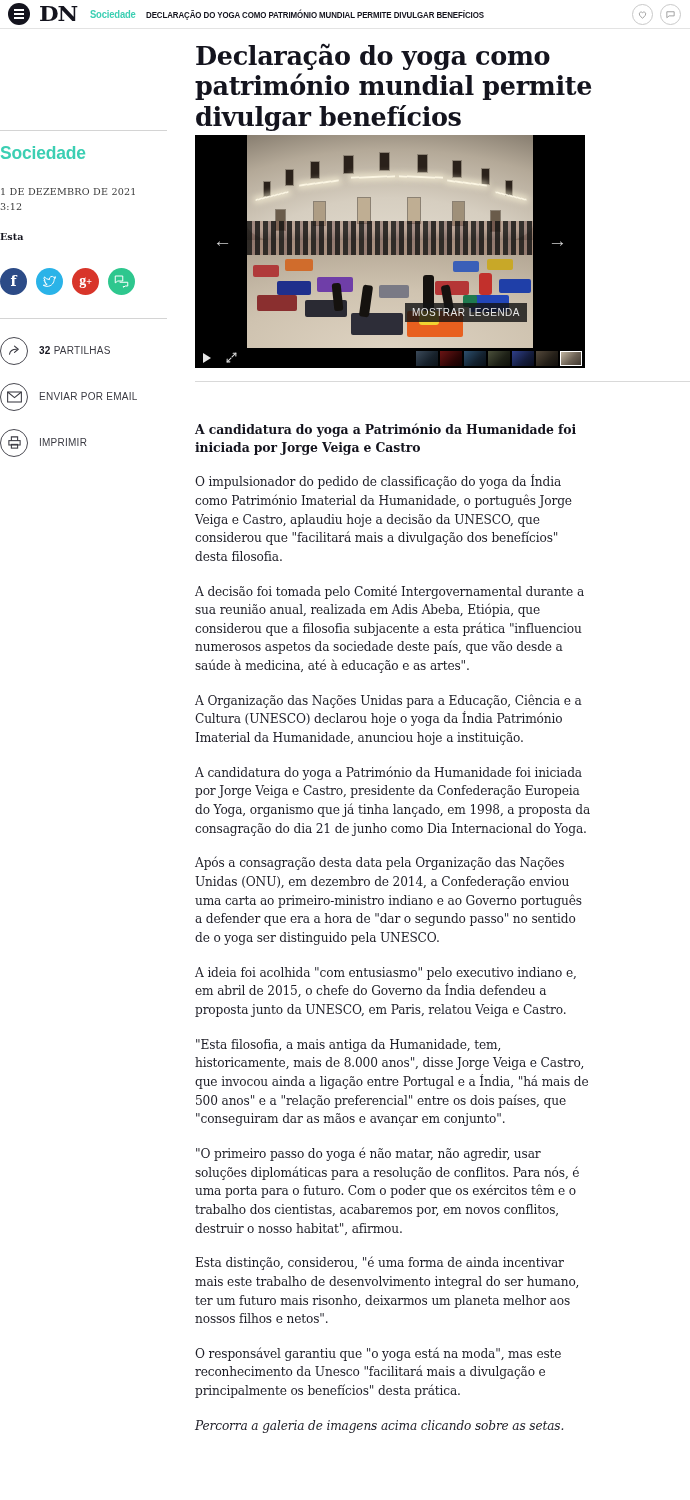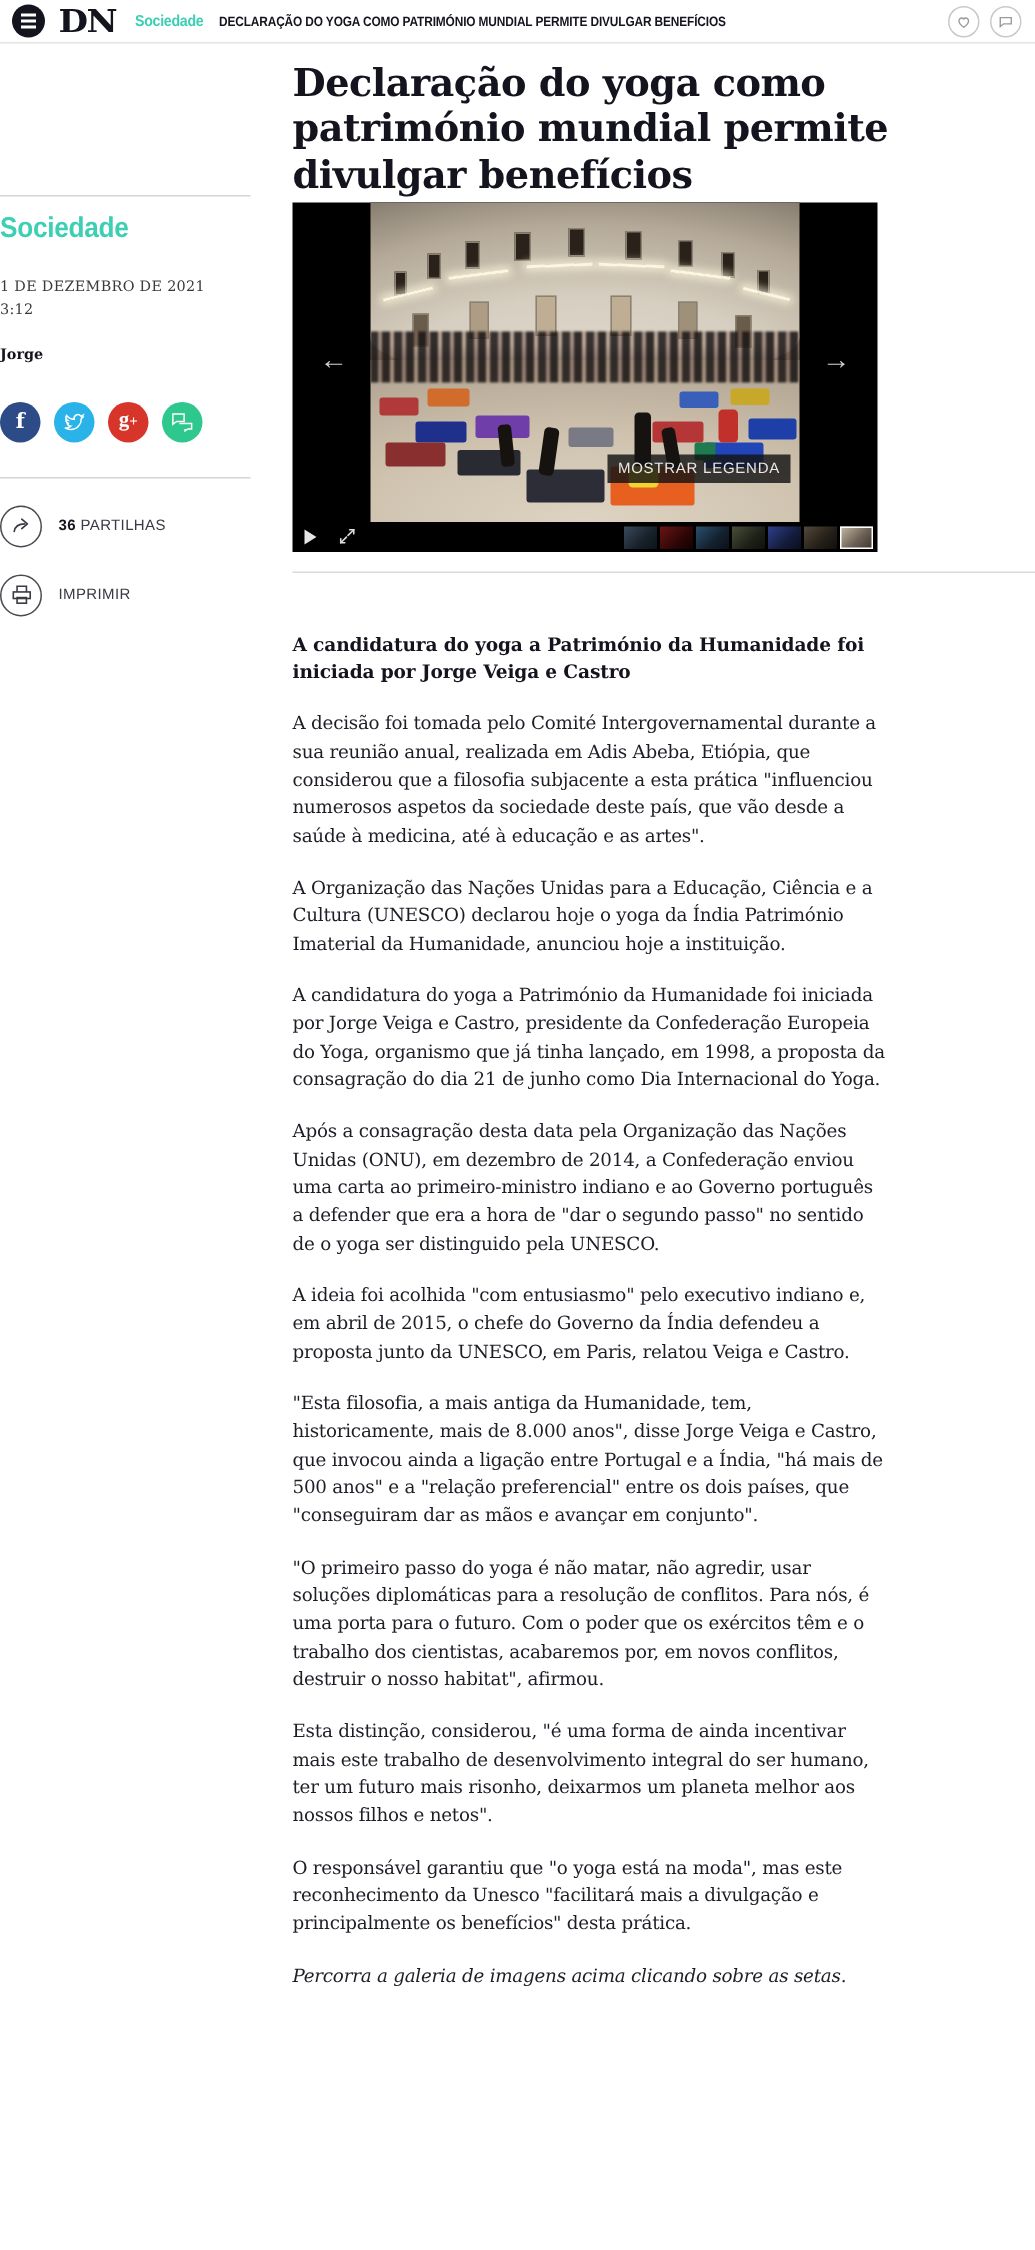--- a/index.html
+++ b/index.html
@@ -316,21 +316,21 @@
 
   <h1 class="headline">Declaração do yoga como património mundial permite divulgar benefícios</h1>
 
   <aside class="rail">
     <div class="rail-rule"></div>
     <div class="rail-section">Sociedade</div>
     <div class="rail-date">
       <div>1 DE DEZEMBRO DE 2021</div>
       <div>3:12</div>
     </div>
-    <div class="rail-author">Jorge</div>
+    <div class="rail-author">Esta</div>
 
     <div class="social-row">
       <div class="soc soc-fb">f</div>
       <div class="soc soc-tw">
         <svg width="15" height="15" viewBox="0 0 24 24" fill="none" stroke="#ffffff" stroke-width="1.6">
           <path d="M22 5.9a8 8 0 0 1-2.3.7 4 4 0 0 0 1.8-2.2 8 8 0 0 1-2.5 1A4 4 0 0 0 12 8.9a11.3 11.3 0 0 1-8.2-4.2 4 4 0 0 0 1.2 5.3 4 4 0 0 1-1.8-.5 4 4 0 0 0 3.2 3.9 4 4 0 0 1-1.8.1 4 4 0 0 0 3.7 2.8A8 8 0 0 1 2 18a11.3 11.3 0 0 0 6.1 1.8c7.4 0 11.4-6.1 11.4-11.4v-.5A8 8 0 0 0 22 5.9z"></path>
         </svg>
       </div>
       <div class="soc soc-gp">
         <span style="font-family:'Liberation Serif',serif;font-size:14px;">g<span style="font-size:10px;">+</span></span>
@@ -346,25 +346,34 @@
     <div class="rail-rule2"></div>
 
     <div class="action">
       <div class="action-ico">
         <svg width="15" height="15" viewBox="0 0 24 24" fill="none" stroke="#3a3a42" stroke-width="1.8" stroke-linecap="round" stroke-linejoin="round">
           <path d="M4 18c1-6 6-8 11-8"></path>
             <path d="M12 5l6 5-6 5"></path>
         </svg>
       </div>
       <div class="action-label">
-        <b>36</b>
+        <b>32</b>
         <span>PARTILHAS</span>
       </div>
     </div>
 
+    <div class="action">
+      <div class="action-ico">
+        <svg width="15" height="12" viewBox="0 0 24 18" fill="none" stroke="#3a3a42" stroke-width="1.7">
+          <rect x="1" y="1" width="22" height="16"></rect>
+            <path d="M1 1l11 9 11-9"></path>
+        </svg>
+      </div>
+      <div class="action-label">ENVIAR POR EMAIL</div>
+    </div>
 
     <div class="action">
       <div class="action-ico">
         <svg width="15" height="15" viewBox="0 0 24 24" fill="none" stroke="#3a3a42" stroke-width="1.7">
           <path d="M7 9V3h10v6"></path>
             <rect x="3" y="9" width="18" height="7"></rect>
             <rect x="7" y="15" width="10" height="6"></rect>
         </svg>
       </div>
       <div class="action-label">IMPRIMIR</div>
@@ -447,20 +456,21 @@
       <div class="thumb" style="background:linear-gradient(135deg,#2f3f8a,#141c3c 60%,#0a0e1e);"></div>
       <div class="thumb" style="background:linear-gradient(135deg,#53483a,#241f18 60%,#120f0c);"></div>
       <div class="thumb active" style="background:linear-gradient(135deg,#c9bda8,#6d6255 55%,#3b342c);"></div>
     </div>
   </section>
 
   <div class="article-rule"></div>
 
   <article class="article">
     <p class="lead">A candidatura do yoga a Património da Humanidade foi iniciada por Jorge Veiga e Castro</p>
+    <p class="para">O impulsionador do pedido de classificação do yoga da Índia como Património Imaterial da Humanidade, o português Jorge Veiga e Castro, aplaudiu hoje a decisão da UNESCO, que considerou que "facilitará mais a divulgação dos benefícios" desta filosofia.</p>
     <p class="para wide">A decisão foi tomada pelo Comité Intergovernamental durante a sua reunião anual, realizada em Adis Abeba, Etiópia, que considerou que a filosofia subjacente a esta prática "influenciou numerosos aspetos da sociedade deste país, que vão desde a saúde à medicina, até à educação e as artes".</p>
     <p class="para">A Organização das Nações Unidas para a Educação, Ciência e a Cultura (UNESCO) declarou hoje o yoga da Índia Património Imaterial da Humanidade, anunciou hoje a instituição.</p>
     <p class="para wide">A candidatura do yoga a Património da Humanidade foi iniciada por Jorge Veiga e Castro, presidente da Confederação Europeia do Yoga, organismo que já tinha lançado, em 1998, a proposta da consagração do dia 21 de junho como Dia Internacional do Yoga.</p>
     <p class="para wide">Após a consagração desta data pela Organização das Nações Unidas (ONU), em dezembro de 2014, a Confederação enviou uma carta ao primeiro-ministro indiano e ao Governo português a defender que era a hora de "dar o segundo passo" no sentido de o yoga ser distinguido pela UNESCO.</p>
     <p class="para wide">A ideia foi acolhida "com entusiasmo" pelo executivo indiano e, em abril de 2015, o chefe do Governo da Índia defendeu a proposta junto da UNESCO, em Paris, relatou Veiga e Castro.</p>
     <p class="para wide">"Esta filosofia, a mais antiga da Humanidade, tem, historicamente, mais de 8.000 anos", disse Jorge Veiga e Castro, que invocou ainda a ligação entre Portugal e a Índia, "há mais de 500 anos" e a "relação preferencial" entre os dois países, que "conseguiram dar as mãos e avançar em conjunto".</p>
     <p class="para wide">"O primeiro passo do yoga é não matar, não agredir, usar soluções diplomáticas para a resolução de conflitos. Para nós, é uma porta para o futuro. Com o poder que os exércitos têm e o trabalho dos cientistas, acabaremos por, em novos conflitos, destruir o nosso habitat", afirmou.</p>
     <p class="para wide">Esta distinção, considerou, "é uma forma de ainda incentivar mais este trabalho de desenvolvimento integral do ser humano, ter um futuro mais risonho, deixarmos um planeta melhor aos nossos filhos e netos".</p>
     <p class="para wide">O responsável garantiu que "o yoga está na moda", mas este reconhecimento da Unesco "facilitará mais a divulgação e principalmente os benefícios" desta prática.</p>
     <p class="para wide italic">Percorra a galeria de imagens acima clicando sobre as setas.</p>

